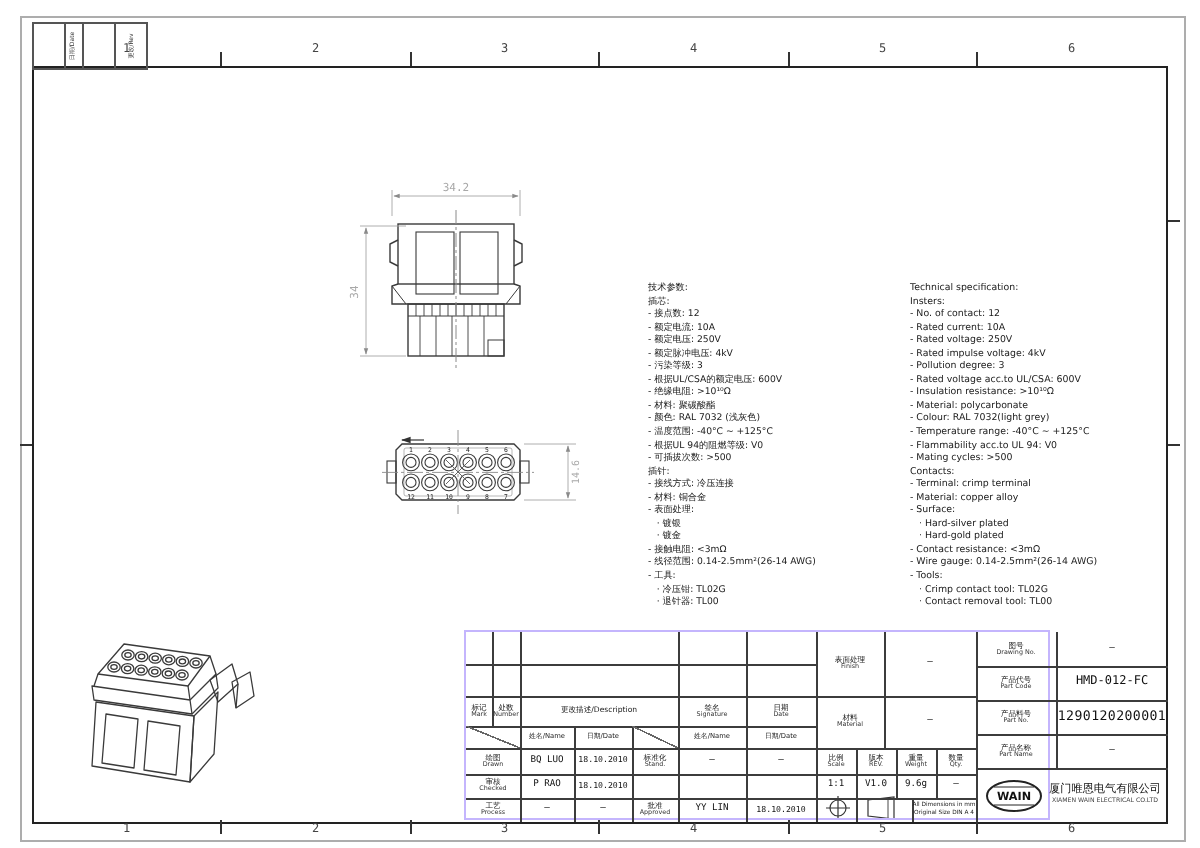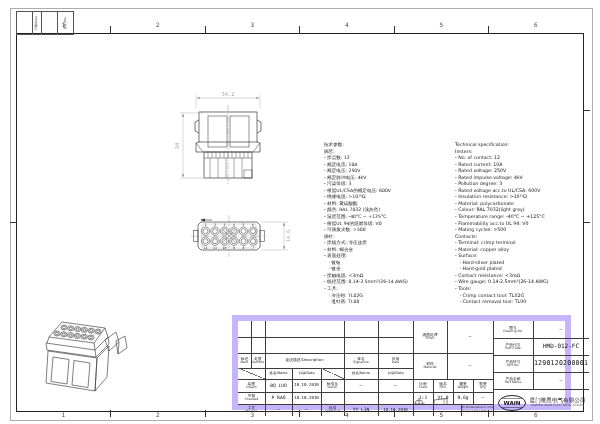--- a/index.html
+++ b/index.html
@@ -16,21 +16,21 @@
   .corner{position:absolute;left:16px;top:11px;width:56px;height:22px;border:0.8px solid #555;}
   .corner i{position:absolute;top:0;width:0.8px;height:22px;background:#555;}
   .rot{position:absolute;top:0;height:22px;display:flex;align-items:center;justify-content:center;}
   .rot span{transform:rotate(-90deg);font-size:3px;white-space:nowrap;color:#333;}
   .spec{position:absolute;white-space:pre;color:#1a1a1a;}
   .spec div{white-space:pre;}
   #spec-cn{left:324px;top:142px;font-size:4.6px;line-height:6.55px;}
   #spec-en{left:455px;top:142px;font-size:4.7px;line-height:6.55px;}
   .ov{position:absolute;left:0;top:0;}
   
-  .tb{position:absolute;left:232px;top:315px;width:339px;height:95px;border:6px solid #c4b5fd;box-sizing:border-box;}
+  .tb{position:absolute;left:232px;top:315px;width:293px;height:95px;border:1px solid #c4b5fd;box-sizing:border-box;}
   .vl{position:absolute;width:1px;background:#3c3c3c;}
   .hl{position:absolute;height:1px;background:#3c3c3c;}
   .cell{position:absolute;display:flex;flex-direction:column;align-items:center;justify-content:center;
         line-height:1.1;overflow:hidden;text-align:center;}
   .c1{font-size:3.8px;color:#222;} .c2{font-size:3.2px;color:#333;}
   .one{font-size:3.4px;color:#222;flex-direction:row;}
   .desc{font-size:3.8px;}
   .val{font-family:"DejaVu Sans Mono",monospace;font-size:4.6px;color:#111;}
   .vdate{font-family:"DejaVu Sans Mono",monospace;font-size:4.1px;color:#111;}
   .vbig{font-family:"DejaVu Sans Mono",monospace;font-size:6px;color:#111;}

